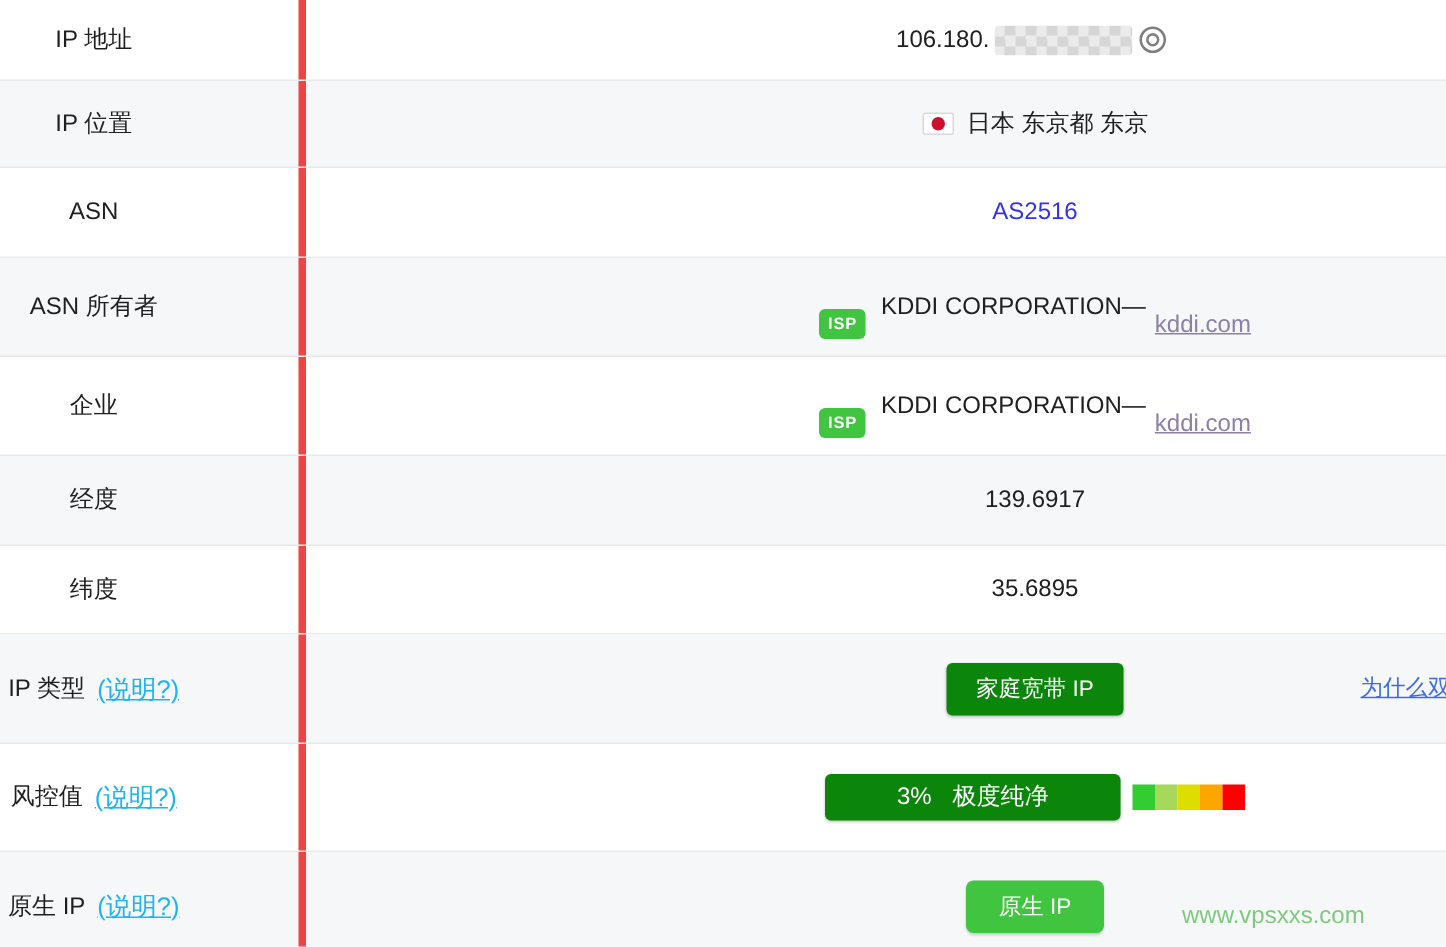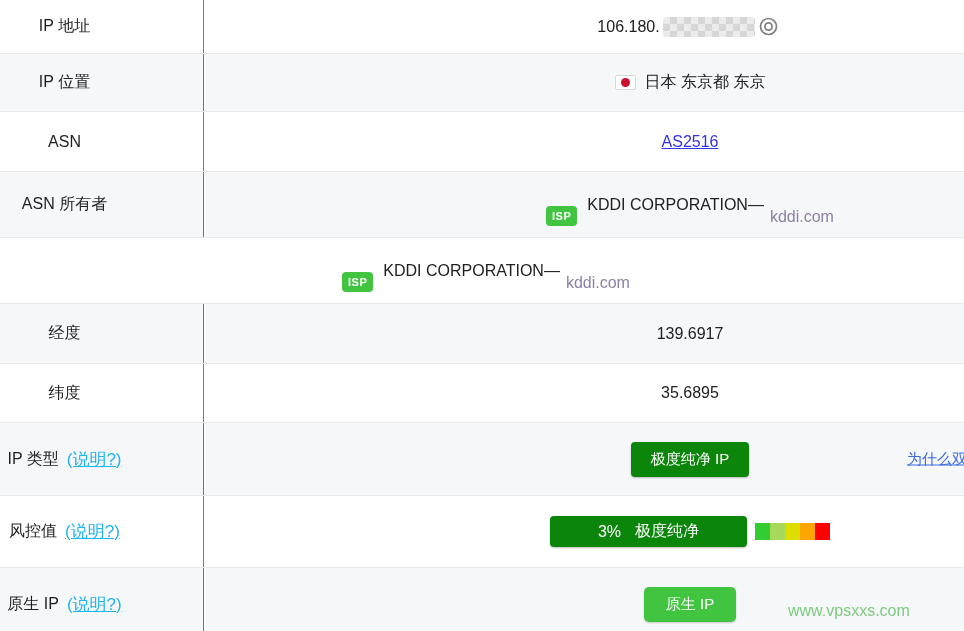--- a/index.html
+++ b/index.html
@@ -8,21 +8,21 @@
     font-family:"Liberation Sans","DejaVu Sans",sans-serif;
     -webkit-font-smoothing:antialiased;
   }
   .table{position:absolute;top:0;left:0;width:1176px;}
   .row{display:flex;box-sizing:border-box;border-bottom:1px solid #e9e9e9;}
   .row.alt{background:#f6f7f9;}
   .r1{height:54px;} .r2{height:58px;} .r3{height:60px;} .r4{height:66px;}
   .r5{height:66px;} .r6{height:60px;} .r7{height:59px;} .r8{height:73px;}
   .r9{height:72px;} .r10{height:72px;border-bottom:none;}
   .label-cell{
-    width:204px;box-sizing:border-box;border-right:1px solid #ef4444;
+    width:204px;box-sizing:border-box;border-right:5px solid #ef4444;
     display:flex;align-items:center;justify-content:center;padding-right:74px;
     flex:none;
   }
   .label-text{font-size:16px;color:#1f1f1f;white-space:nowrap;}
   .help-link{font-size:17px;margin-left:8px;color:var(--cyan-link);text-decoration:underline;white-space:nowrap;cursor:pointer;}
   .value-cell{flex:1;position:relative;}
   .value-content{
     position:absolute;left:0;top:0;height:100%;width:972px;
     display:flex;align-items:center;justify-content:center;
     font-size:16px;color:#202020;white-space:nowrap;
@@ -33,22 +33,22 @@
   }
   .eye{flex:none;margin-right:4px;cursor:pointer;display:flex;align-items:center;}
   .flag{
     width:21px;height:15px;background:#fff;border:1px solid #d9d9d9;border-radius:2px;
     margin-right:9px;position:relative;flex:none;box-sizing:border-box;
   }
   .flag::after{
     content:"";position:absolute;left:50%;top:50%;width:9px;height:9px;margin:-4.5px 0 0 -4.5px;
     border-radius:50%;background:var(--flag-red);
   }
-  .blue-link{color:var(--blue-link);text-decoration:underline;cursor:pointer;}
-  .muted-link{color:var(--muted-link);cursor:pointer;margin-left:6px;margin-top:24px;}
+  .blue-link{color:var(--blue-link);cursor:pointer;}
+  .muted-link{color:var(--muted-link);text-decoration:underline;cursor:pointer;margin-left:6px;margin-top:24px;}
   .isp-badge{
     background:var(--bright-green);color:#fff;font-size:11px;font-weight:bold;
     padding:4px 6px;border-radius:4px;margin-right:10px;flex:none;letter-spacing:.5px;margin-top:23px;
   }
   .green-btn{
     background:var(--dark-green);color:#fff;border:none;border-radius:4px;
     font-size:15px;font-family:inherit;padding:8px 20px;
     box-shadow:0 1px 2px rgba(0,0,0,.25);white-space:nowrap;
   }
   .risk-bar{
@@ -124,20 +124,23 @@
     <div class="value-cell">
       <div class="value-content">
         <span class="isp-badge">ISP</span>
         <span>KDDI CORPORATION—</span>
         <a class="muted-link">kddi.com</a>
       </div>
     </div>
   </div>
 
   <div class="row r5">
+    <div class="label-cell">
+      <span class="label-text">企业</span>
+    </div>
     <div class="value-cell">
       <div class="value-content">
         <span class="isp-badge">ISP</span>
         <span>KDDI CORPORATION—</span>
         <a class="muted-link">kddi.com</a>
       </div>
     </div>
   </div>
 
   <div class="row r6 alt">
@@ -158,21 +161,21 @@
     </div>
   </div>
 
   <div class="row r8 alt">
     <div class="label-cell">
       <span class="label-text">IP 类型</span>
       <a class="help-link">(说明?)</a>
     </div>
     <div class="value-cell">
       <div class="value-content">
-        <span class="green-btn">极度纯净 IP</span>
+        <span class="green-btn">家庭宽带 IP</span>
       </div>
       <a class="side-link">为什么双</a>
     </div>
   </div>
 
   <div class="row r9">
     <div class="label-cell">
       <span class="label-text">风控值</span>
       <a class="help-link">(说明?)</a>
     </div>

